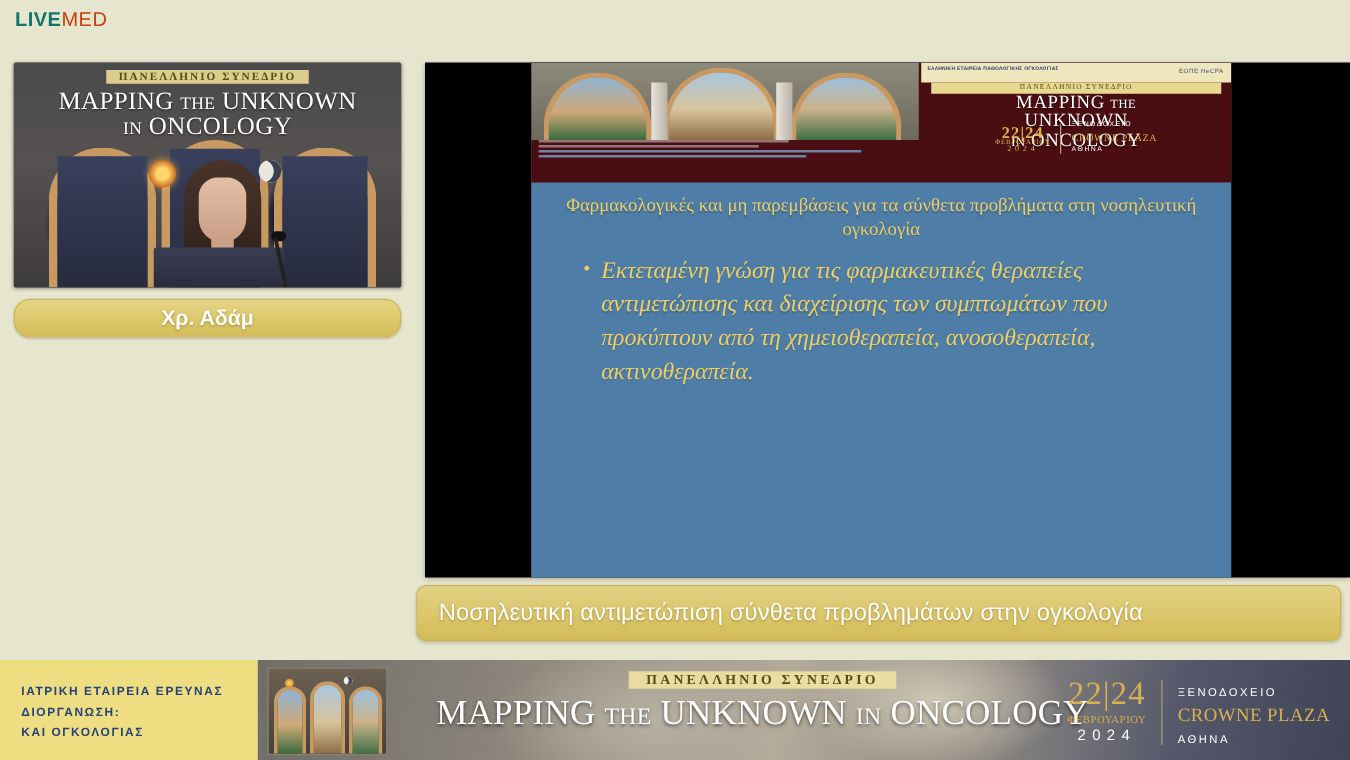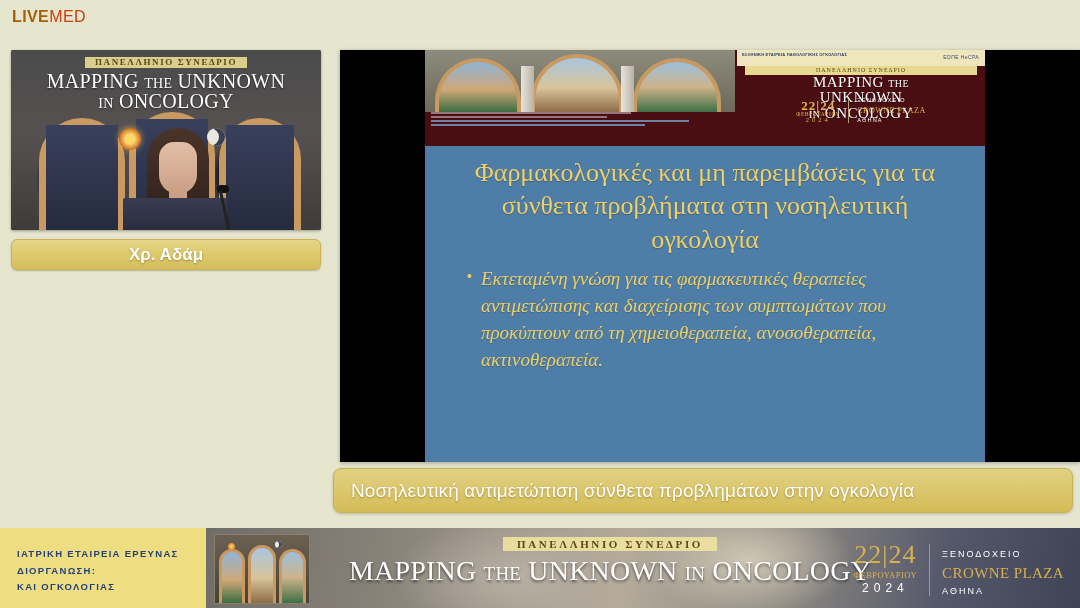--- a/index.html
+++ b/index.html
@@ -5,21 +5,21 @@
   * { margin:0; padding:0; box-sizing:border-box; }
   html,body {
     width:1080px; height:608px; overflow:hidden;
     font-family:"Liberation Sans", sans-serif;
     background:#e6e5cd;
   }
   .stage { position:relative; width:1080px; height:608px; background:#e6e5cd; }
 
   
   .logo { position:absolute; left:12px; top:8px; font-size:16px; font-weight:bold; letter-spacing:.4px; }
-  .logo .live { color:#a16207; }
+  .logo .live { color:#0f766e; }
   .logo .med  { color:#c2410c; font-weight:normal; }
 
   
   .speaker-panel { position:absolute; left:11px; top:50px; width:310px; }
   .speaker-video {
     position:relative; width:310px; height:180px; overflow:hidden;
     background:#4a4a4a; border-radius:2px;
     box-shadow:0 1px 3px rgba(0,0,0,.35);
   }
   .sv-bg {
@@ -57,21 +57,21 @@
   .p-face { position:absolute; left:20px; top:14px; width:38px; height:52px; border-radius:19px 19px 24px 24px;
             background:linear-gradient(180deg,#e2bfa6,#c99f85); }
   .p-neck { position:absolute; left:30px; top:62px; width:18px; height:18px; background:#c99f85; }
   .laptop { position:absolute; left:112px; top:148px; width:104px; height:32px;
             background:linear-gradient(180deg,#3a3c52,#2a2c3e); border-radius:2px 2px 0 0; }
   .mic { position:absolute; left:212px; top:140px; width:3px; height:40px; background:#222;
          transform:rotate(-12deg); }
   .mic-head { position:absolute; left:206px; top:135px; width:12px; height:8px; border-radius:5px; background:#111; }
 
   .speaker-name {
-    margin-top:9px; width:310px; height:31px; border-radius:6px;
+    margin-top:9px; width:310px; height:31px; border-radius:13px;
     background:linear-gradient(180deg,#e5d589 0%,#ddc96c 50%,#d4bd5c 100%);
     border:1px solid #cdb457; display:flex; align-items:center; justify-content:center;
     color:#fff; font-weight:bold; font-size:17px;
     text-shadow:0 1px 2px rgba(120,90,20,.55);
     box-shadow:0 1px 2px rgba(0,0,0,.22);
   }
 
   
   .slide-wrap {
     position:absolute; left:340px; top:50px; width:740px; height:412px;
@@ -117,21 +117,21 @@
   .sh-dates { color:#e0b84e; font-family:"Liberation Serif", serif; text-align:center; line-height:1; }
   .sh-dates .d { font-size:13px; font-weight:bold; letter-spacing:1px; }
   .sh-dates .m { font-size:5.5px; letter-spacing:.6px; }
   .sh-dates .y { font-size:6.5px; letter-spacing:3px; }
   .sh-sep { width:1px; height:24px; background:#b8a06a; }
   .sh-venue { color:#fff; font-size:5.5px; line-height:1.45; letter-spacing:1.2px; }
   .sh-venue .cp { color:#d9b14f; font-size:8px; font-family:"Liberation Serif", serif; letter-spacing:.5px; }
 
   .slide-body { padding:10px 22px 0 22px; color:#e8c65f; }
   .slide-title {
-    text-align:center; font-family:"Liberation Serif", serif; font-size:26px;
+    text-align:center; font-family:"Liberation Serif", serif; font-size:15px;
     line-height:1.28; color:#f0cf64; text-shadow:0 1px 1px rgba(0,0,0,.25);
   }
   .slide-bullets { margin-top:10px; }
   .bullet { display:flex; gap:9px; padding-left:20px; }
   .bullet .dot { color:#f0cf64; font-size:14px; line-height:1.45; }
   .bullet .txt {
     font-family:"Liberation Serif", serif; font-style:italic; font-size:19px;
     line-height:1.42; color:#f0cf64; text-shadow:0 1px 1px rgba(0,0,0,.2);
   }
 

